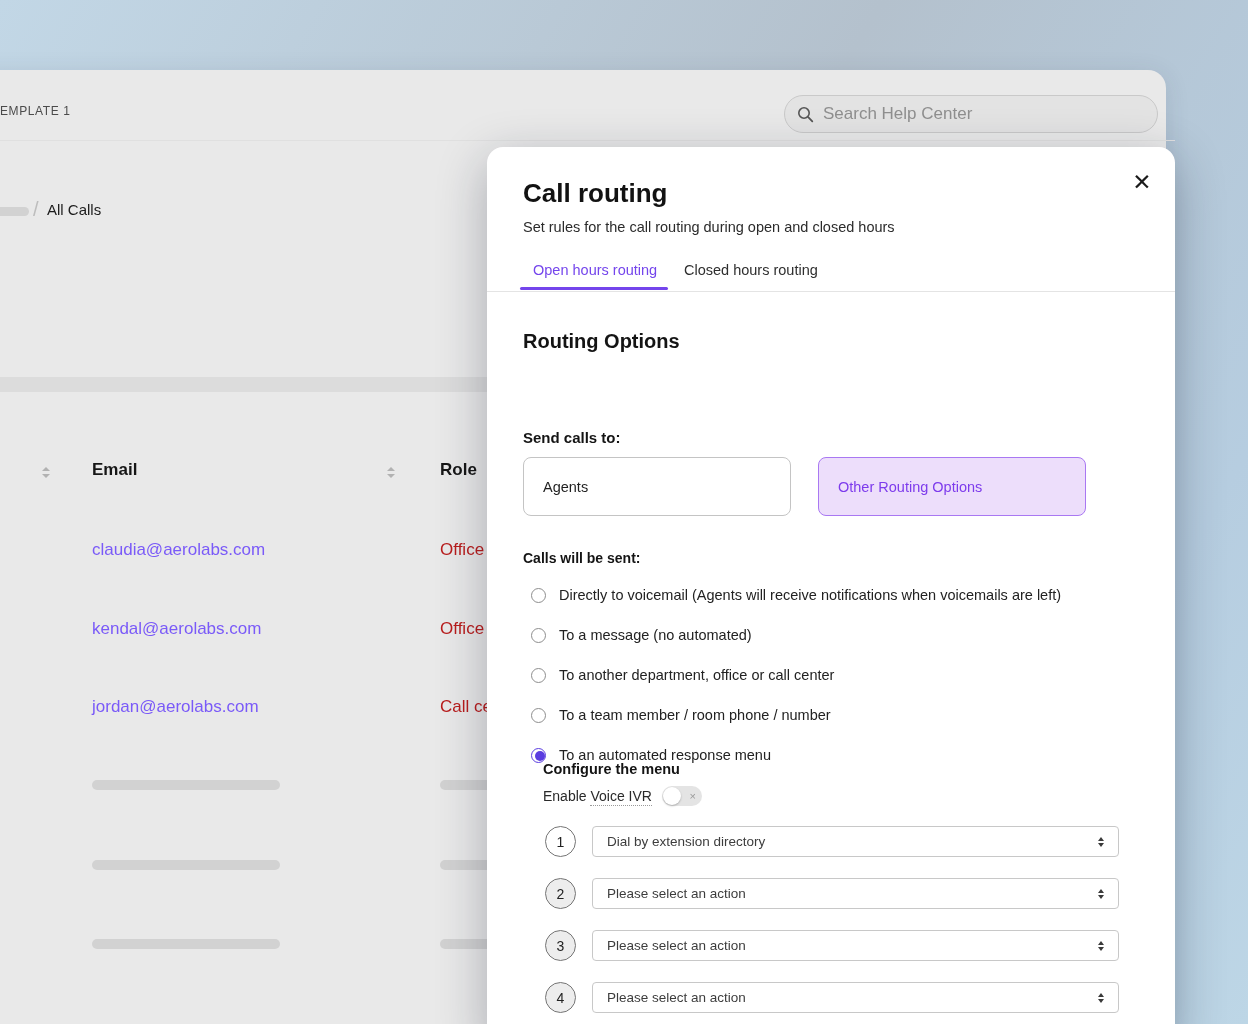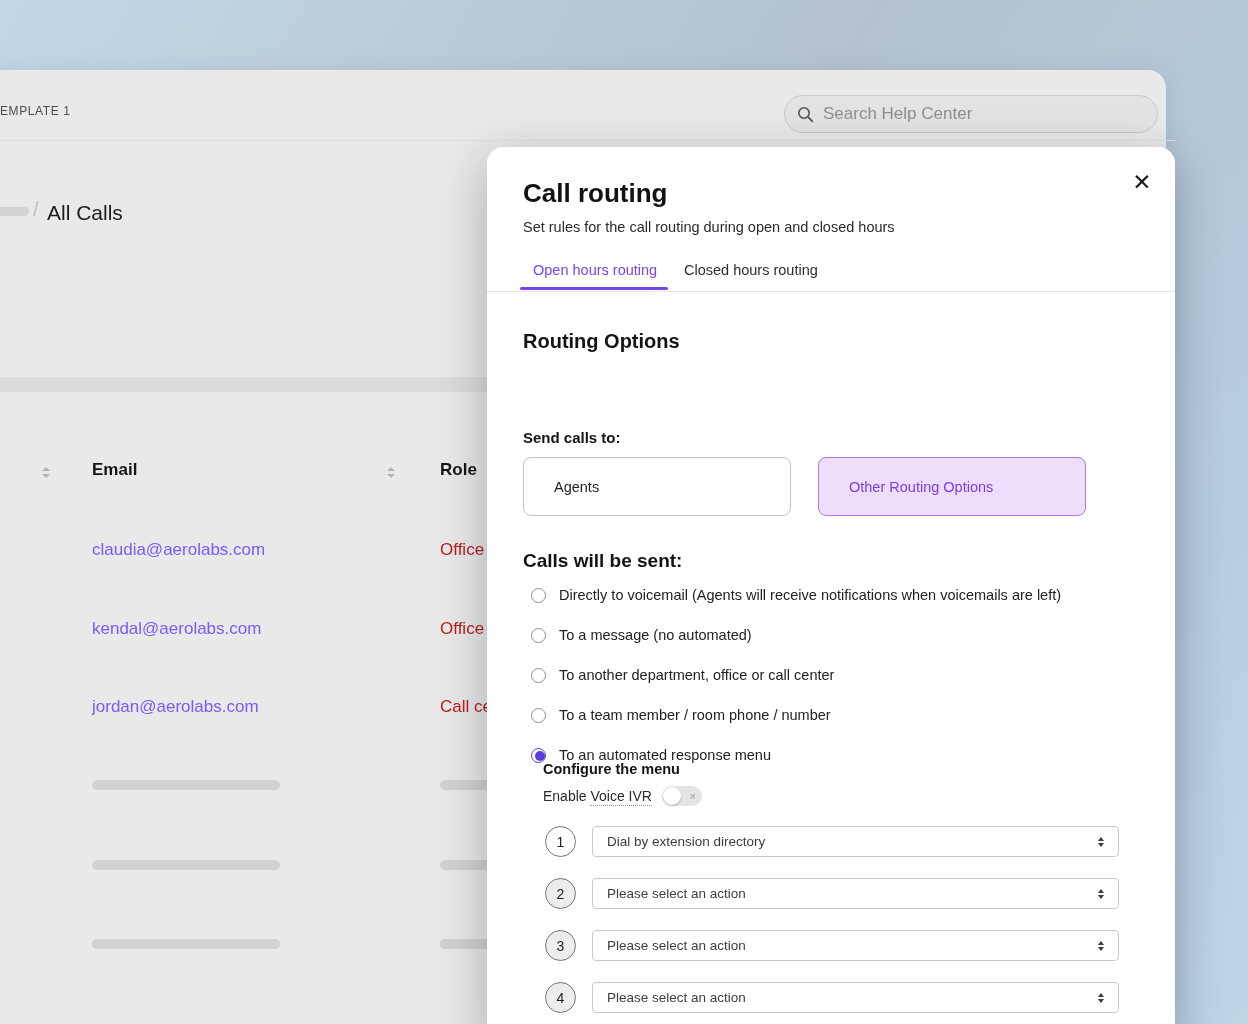--- a/index.html
+++ b/index.html
@@ -27,21 +27,21 @@
     display:flex; align-items:center; padding:0 12px; gap:9px;
   }
   .search-box input {
     border:none; outline:none; background:transparent; flex:1;
     font-family:"Liberation Sans", sans-serif; font-size:17px; color:#4a4a4a;
   }
   .search-box input::placeholder { color:#8f8f8f; }
 
   .crumb-dash { left:-20px; top:207px; width:49px; height:9px; border-radius:5px; background:#d2d2d2; }
   .crumb-sep { left:33px; top:198px; font-size:20px; color:#bdbdbd; }
-  .crumb-current { left:47px; top:201px; font-size:21px; color:#1c1c1c; }
+  .crumb-current { left:47px; top:201px; font-size:15px; color:#1c1c1c; }
 
   .section-strip { left:0; top:377px; width:1175px; height:15px; background:#dcdcdc; }
 
   .sort-icon { width:12px; height:16px; display:flex; flex-direction:column; justify-content:center; gap:3px; align-items:center; }
   .sort-icon i { display:block; width:0; height:0; border-left:4px solid transparent; border-right:4px solid transparent; }
   .sort-icon .up { border-bottom:4px solid #b2b2b2; }
   .sort-icon .down { border-top:4px solid #b2b2b2; }
 
   .col-head { font-size:17px; font-weight:bold; color:#161616; }
   .email-link { font-size:17px; color:#7A5AF8; text-decoration:none; }
@@ -67,28 +67,28 @@
   .tab-closed { left:197px; color:#2e2e2e; }
   .tab-underline { left:33px; top:140px; width:148px; height:3px; background:#7445EC; border-radius:2px; }
   .tabs-border { left:0; top:144px; width:688px; height:1px; background:#e4e4e4; }
 
   .routing-heading { left:36px; top:183px; font-size:20px; font-weight:bold; color:#141414; }
   .routing-desc { left:36px; top:217px; width:580px; font-size:14.5px; line-height:20px; color:#333333; }
   .send-label { left:36px; top:282px; font-size:15px; font-weight:bold; color:#141414; }
 
   .dest-btn {
     position:absolute; top:310px; height:59px; width:268px;
-    border-radius:8px; display:flex; align-items:center; padding-left:30px;
+    border-radius:8px; display:flex; align-items:center; padding-left:19px;
     font-size:14.5px; cursor:pointer; background:#ffffff; border:1px solid #c4c4c4; color:#1f1f1f;
     font-family:"Liberation Sans", sans-serif;
   }
   .dest-agents { left:36px; }
   .dest-other { left:331px; background:#EDDEFB; border:1.5px solid #A978F2; color:#7D3BEC; }
 
-  .sent-label { left:36px; top:403px; font-size:19px; font-weight:bold; color:#141414; }
+  .sent-label { left:36px; top:403px; font-size:14px; font-weight:bold; color:#141414; }
 
   .radio-list { left:44px; top:438px; display:flex; flex-direction:column; gap:20px; }
   .radio-row { display:flex; align-items:center; gap:13px; height:20px; cursor:pointer; }
   .radio-circle { width:15px; height:15px; border-radius:50%; border:1.5px solid #8e8e8e; background:#fff; flex:0 0 auto; }
   .radio-circle.checked { border:1.5px solid #5B3DE0; position:relative; }
   .radio-circle.checked::after {
     content:""; position:absolute; left:2.5px; top:2.5px; width:10px; height:10px;
     border-radius:50%; background:#5B3DE0;
   }
   .radio-label { font-size:14.5px; color:#222222; white-space:nowrap; }

